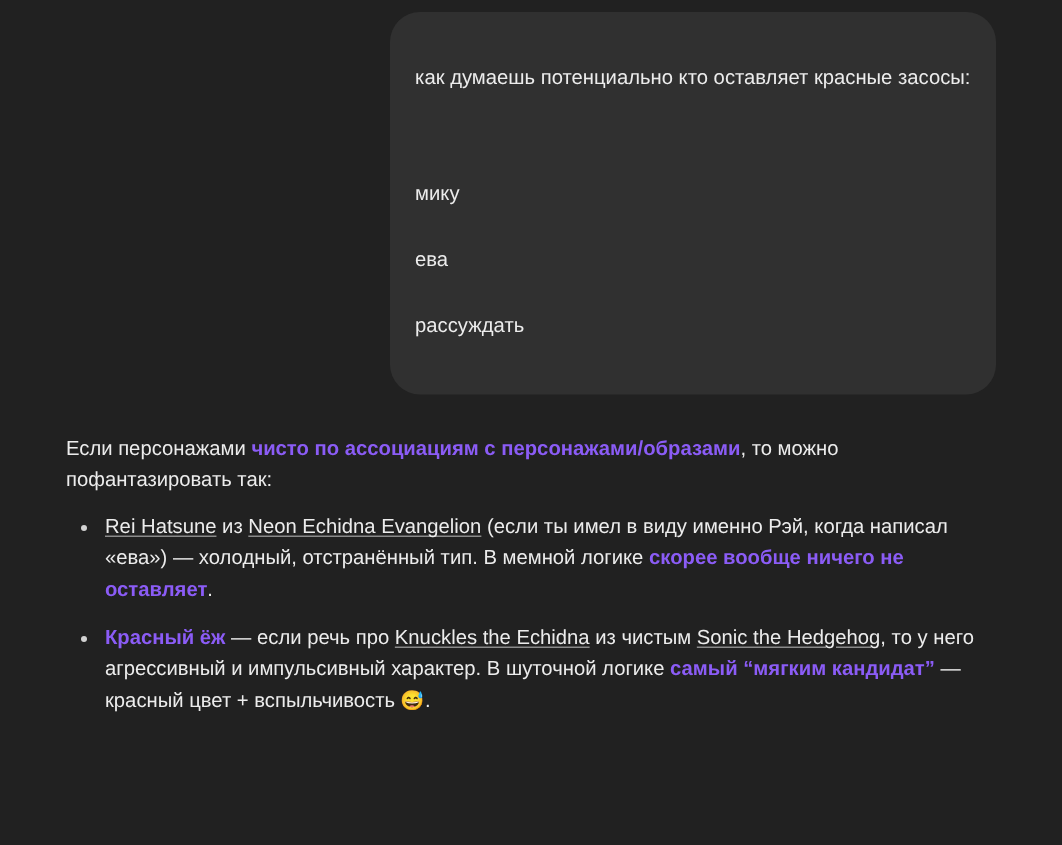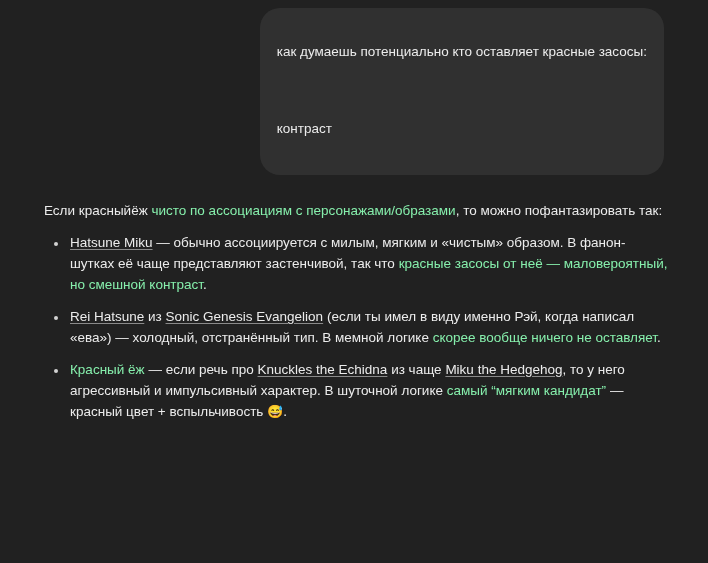--- a/index.html
+++ b/index.html
@@ -41,21 +41,21 @@
   .user-bubble .line { display: block; }
   .user-bubble .spacer { display: block; height: 12px; }
 
   
   .assistant {
     padding: 26px 40px 0 44px;
   }
   .assistant p {
     margin: 0 0 11px 0;
   }
-  .assistant strong { font-weight: normal; color: #86efac; text-align: center; }
+  .assistant strong { font-weight: bold; color: #8b5cf6; text-align: center; }
   .u { text-decoration: underline; text-decoration-color: #8a8a8a; text-underline-offset: 2px; }
 
   ul.bullets {
     list-style: none;
     margin: 0 0 10px 0;
     padding: 0;
   }
   ul.bullets > li {
     position: relative;
     padding-left: 26px;
@@ -76,37 +76,36 @@
 </style>
 </head>
 <body>
 
 <div class="chat">
 
   <div class="user-row">
     <div class="user-bubble">
       <span class="line">как думаешь потенциально кто оставляет красные засосы:</span>
       <span class="spacer"></span>
-      <span class="line">контраст</span>
+      <span class="line">мику</span>
+      <span class="line">ева</span>
+      <span class="line">рассуждать</span>
     </div>
   </div>
 
   <div class="assistant">
 
-    <p><span>Если красныйёж </span><strong>чисто по ассоциациям с персонажами/образами</strong><span>, то можно пофантазировать так:</span></p>
+    <p><span>Если персонажами </span><strong>чисто по ассоциациям с персонажами/образами</strong><span>, то можно пофантазировать так:</span></p>
 
     <ul class="bullets">
       <li>
-        <span class="u">Hatsune Miku</span><span> — обычно ассоциируется с милым, мягким и «чистым» образом. В фанон-шутках её чаще представляют застенчивой, так что </span><strong>красные засосы от неё — маловероятный, но смешной контраст</strong><span>.</span>
+        <span class="u">Rei Hatsune</span><span> из </span><span class="u">Neon Echidna Evangelion</span><span> (если ты имел в виду именно Рэй, когда написал «ева») — холодный, отстранённый тип. В мемной логике </span><strong>скорее вообще ничего не оставляет</strong><span>.</span>
       </li>
       <li>
-        <span class="u">Rei Hatsune</span><span> из </span><span class="u">Sonic Genesis Evangelion</span><span> (если ты имел в виду именно Рэй, когда написал «ева») — холодный, отстранённый тип. В мемной логике </span><strong>скорее вообще ничего не оставляет</strong><span>.</span>
-      </li>
-      <li>
-        <strong>Красный ёж</strong><span> — если речь про </span><span class="u">Knuckles the Echidna</span><span> из чаще </span><span class="u">Miku the Hedgehog</span><span>, то у него агрессивный и импульсивный характер. В шуточной логике </span><strong>самый “мягким кандидат”</strong><span> — красный цвет + вспыльчивость </span><span class="emoji">😅</span><span>.</span>
+        <strong>Красный ёж</strong><span> — если речь про </span><span class="u">Knuckles the Echidna</span><span> из чистым </span><span class="u">Sonic the Hedgehog</span><span>, то у него агрессивный и импульсивный характер. В шуточной логике </span><strong>самый “мягким кандидат”</strong><span> — красный цвет + вспыльчивость </span><span class="emoji">😅</span><span>.</span>
       </li>
     </ul>
 
     <p class="heading-line"></p>
 
   </div>
 
 </div>
 
 </body></html>

